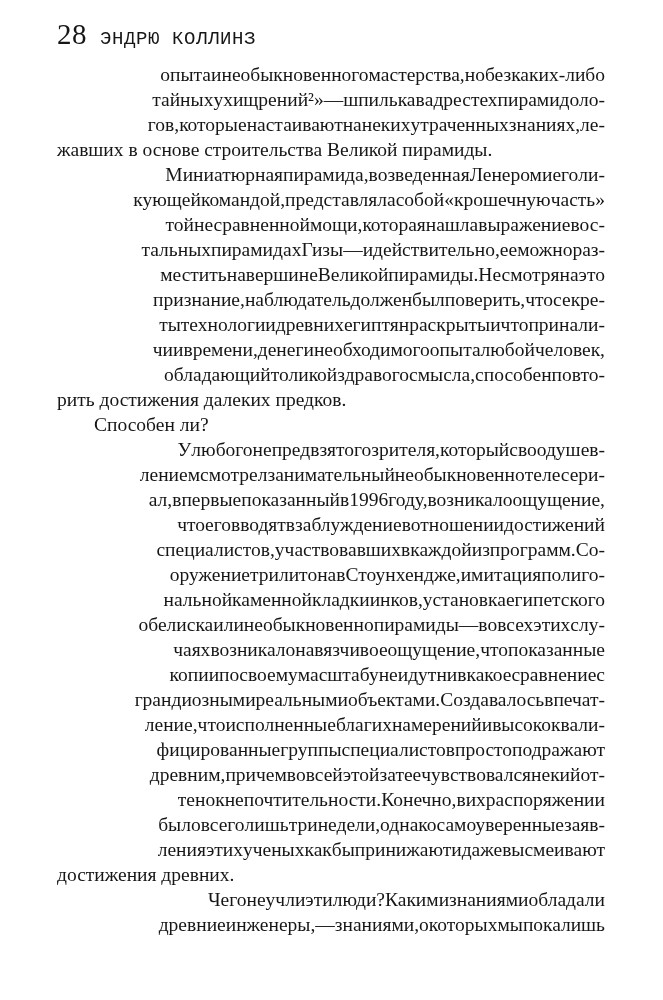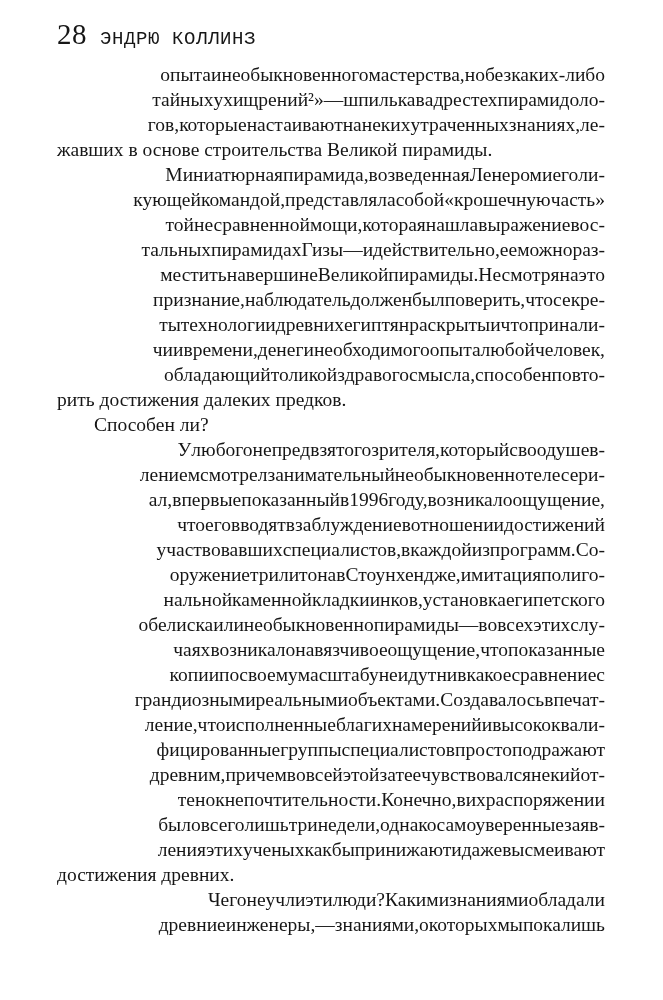--- a/index.html
+++ b/index.html
@@ -224,22 +224,22 @@
           <span>что</span>
           <span>его</span>
           <span>вводят</span>
           <span>в</span>
           <span>заблуждение</span>
           <span>в</span>
           <span>отношении</span>
           <span>достижений</span>
         </div>
         <div class="line just">
+          <span>специалистов,</span>
           <span>участвовавших</span>
-          <span>специалистов,</span>
           <span>в</span>
           <span>каждой</span>
           <span>из</span>
           <span>программ.</span>
           <span>Со-</span>
         </div>
         <div class="line just">
           <span>оружение</span>
           <span>трилитона</span>
           <span>в</span>

